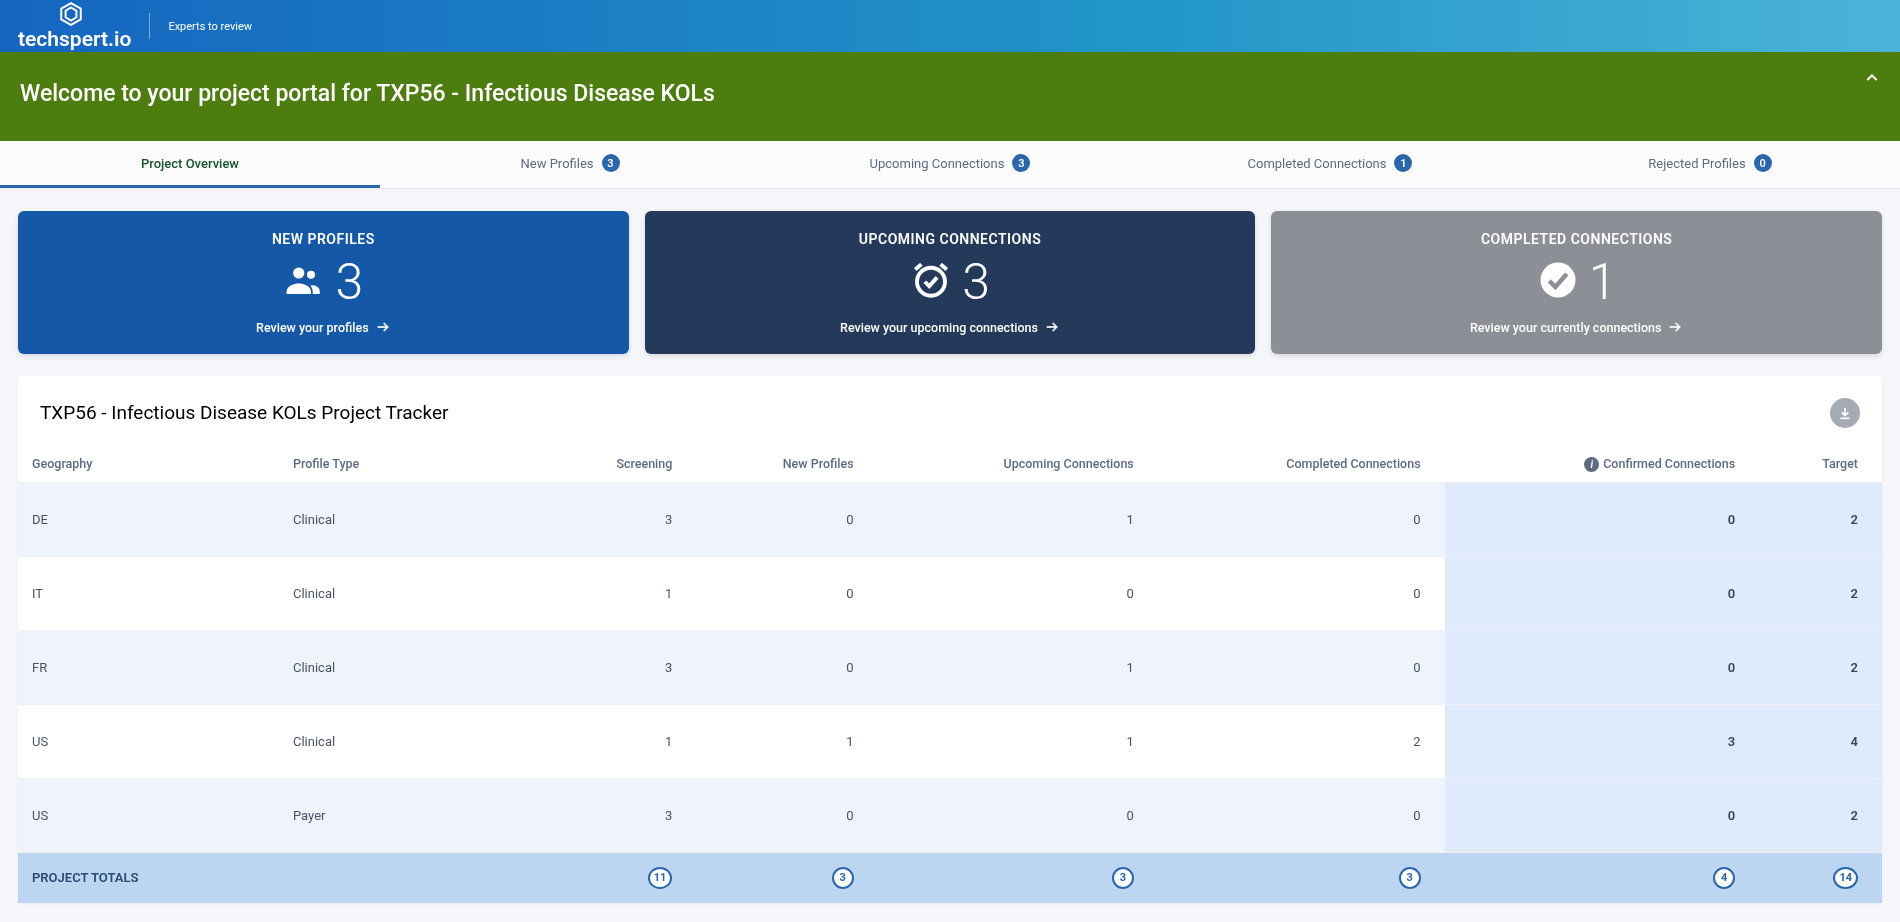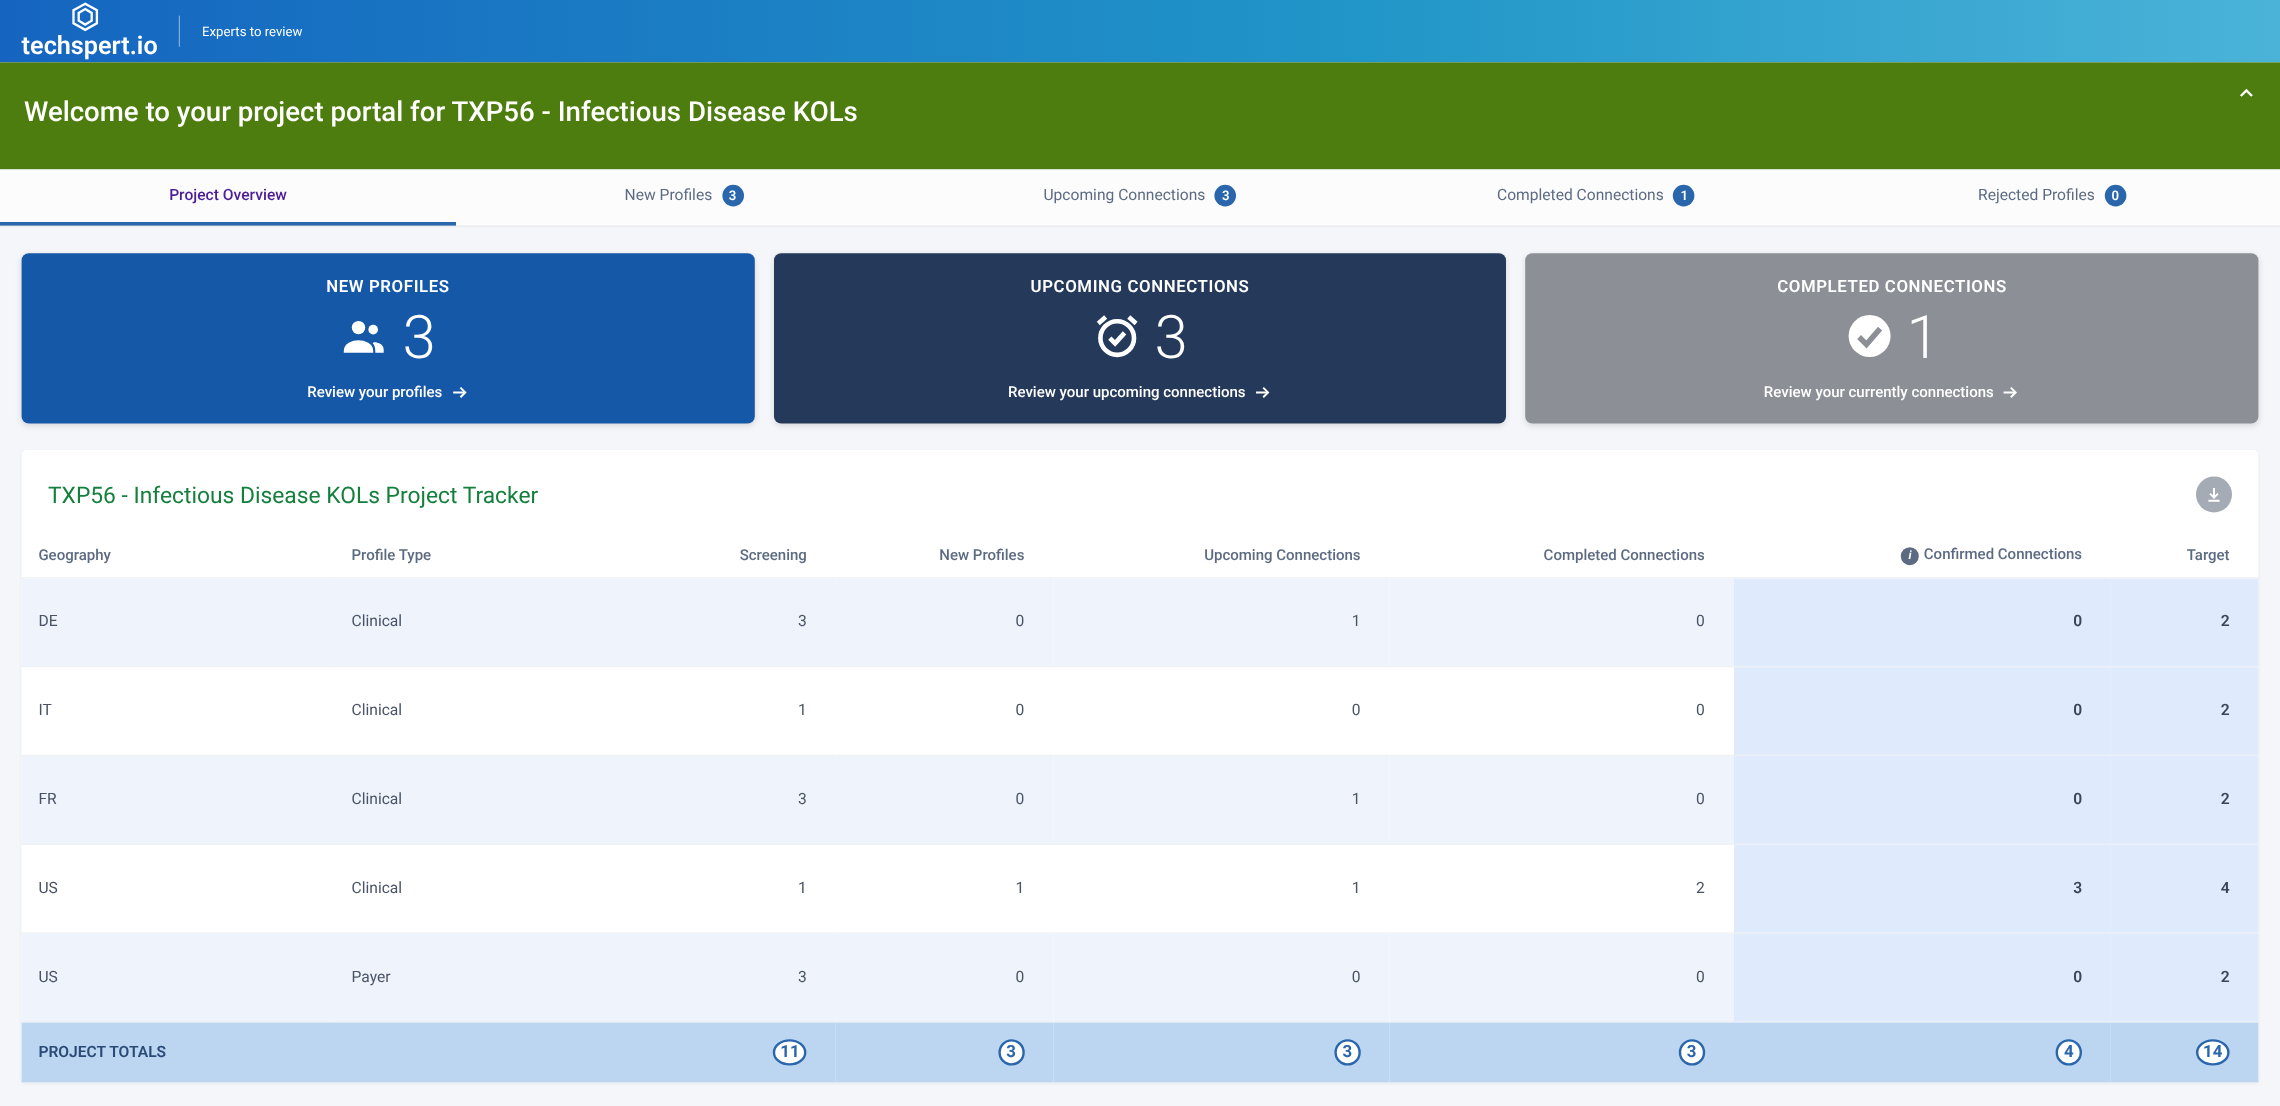--- a/index.html
+++ b/index.html
@@ -23,52 +23,52 @@
   padding: 28px 20px 24px;
   position: relative;
 }
 .welcome-title { font-size: 23px; font-weight: 500; margin-bottom: 10px; }
 .welcome-text { font-size: 13.5px; line-height: 1.5; color: #e0e7f2; max-width: 750px; margin: 0 auto; }
 .welcome-text b { color: #fff; font-weight: 700;}
 .banner-chevron { position: absolute; right: 20px; top: 18px; color: #fff; cursor: pointer; }
 
 .tab-bar { background: #fcfcfd; border-bottom: 1px solid #e5e7ec; display: flex; }
 .tab { flex: 1; text-align: center; padding: 13px 0; font-size: 13px; color: #5d6b82; cursor: pointer; display: flex; align-items: center; justify-content: center; gap: 8px; border-bottom: 3px solid transparent; }
-.tab.active { border-bottom: 3px solid #2a66ab; color: #4c1d95; font-weight: 500;}
+.tab.active { border-bottom: 3px solid #2a66ab; color: #14532d; font-weight: 500;}
 .tab-badge { background: #2a66ab; color: #fff; border-radius: 50%; min-width: 18px; height: 18px; display: inline-flex; align-items: center; justify-content: center; font-size: 11px; font-weight: 600; }
 
 .card-row { display: flex; gap: 16px; padding: 22px 18px 0; }
 .card { flex: 1; border-radius: 6px; color: #fff; text-align: center; padding: 20px 10px 18px; box-shadow: 0 2px 5px rgba(0,0,0,0.12); cursor: pointer; }
 .card-blue { background: #1658a8; }
 .card-navy { background: #253a5b; }
 .card-grey { background: #8c9096; }
 .card-heading { font-size: 14px; font-weight: 600; letter-spacing: 0.5px; margin-bottom: 10px; }
 .card-body { display: flex; align-items: center; justify-content: center; gap: 10px; }
 .card-count { font-size: 50px; font-weight: 300; line-height: 1; }
 .card-link { font-size: 12.5px; font-weight: 500; margin-top: 12px; display: inline-flex; align-items: center; gap: 6px;}
 .card-icon svg { width: 42px; height: 42px; }
 
 .tracker-panel { background: #fff; border-radius: 4px; margin: 22px 18px 18px; padding: 22px 0 0; box-shadow: 0 1px 3px rgba(0,0,0,0.05);}
 .tracker-head { display: flex; justify-content: space-between; align-items: center; padding: 0 22px 18px;}
-.tracker-title { font-size: 19px; color: #15803d; font-weight: 400;}
+.tracker-title { font-size: 19px; color: #000000; font-weight: 400;}
 .download-btn { width: 30px; height: 30px; border-radius: 50%; background: #a5abb5; display: flex; align-items: center; justify-content: center; cursor: pointer; }
 
 table { width: 100%; border-collapse: collapse; font-size: 13px; }
 th { text-align: left; padding: 10px 14px; color: #5d6b82; font-weight: 500; font-size: 12.5px;}
 th.num, td.num { text-align: right; padding-right: 24px;}
 td { padding: 29px 14px; color: #4a5365; border-top: 1px solid #eef0f4; }
 tbody tr:nth-child(odd) td { background: #eef3fc; }
 tbody tr:nth-child(even) td { background: #fff; }
 td.strong { font-weight: 600; color: #3a4558;}
 .confirmed-col { background: #dfeafd !important; font-weight: 600;}
 th.confirmed-head { position: relative;}
 .info-icon { display: inline-flex; width: 15px; height: 15px; background: #5d6b82; color: #fff; border-radius: 50%; font-size: 10px; align-items: center; justify-content: center; margin-right: 4px; font-weight: 700; font-style: italic;}
 
 tr.totals td { background: #bcd6f2 !important; font-weight: 600; color: #2a4a75; padding-top: 14px; padding-bottom: 14px;}
-.total-badge { background: #fff; border: 2px solid #2a66ab; color: #2a66ab; border-radius: 50%; min-width: 22px; height: 22px; display: inline-flex; align-items: center; justify-content: center; font-size: 14px; font-weight: 700; padding: 0 4px;}
+.total-badge { background: #fff; border: 2px solid #2a66ab; color: #2a66ab; border-radius: 50%; min-width: 22px; height: 22px; display: inline-flex; align-items: center; justify-content: center; font-size: 11px; font-weight: 700; padding: 0 4px;}
 </style>
 </head>
 <body>
 
 <div class="header-top">
   <div class="logo">
     <svg width="26" height="26" viewBox="0 0 24 24" fill="none" stroke="#fff" stroke-width="1.8">
         <polygon points="12,2 21,7 21,17 12,22 3,17 3,7"></polygon>
         <polygon points="12,6 17,9 17,15 12,18 7,15 7,9"></polygon>
       </svg>

